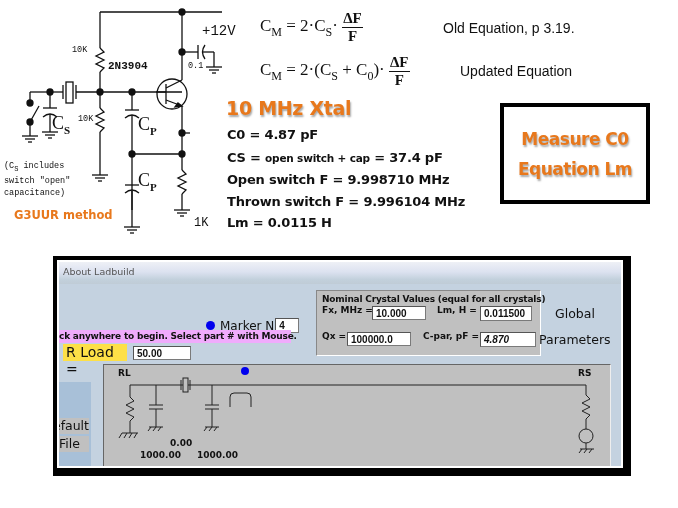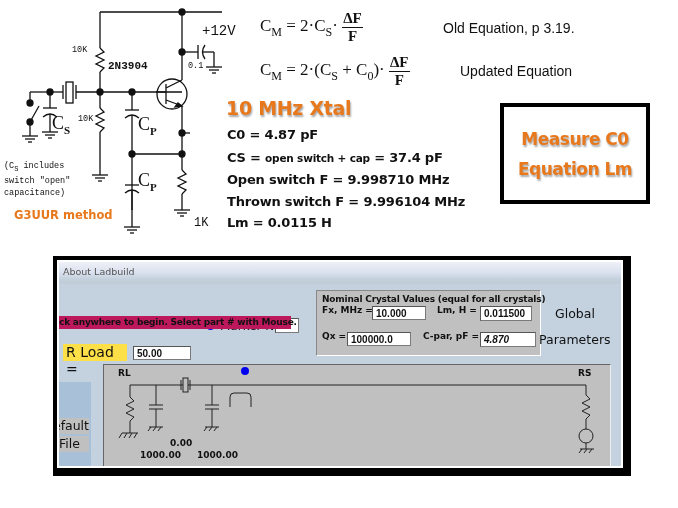--- a/index.html
+++ b/index.html
@@ -21,21 +21,21 @@
   .g3uur { position:absolute; left:14px; top:208px; font-family:"DejaVu Sans", sans-serif; font-weight:bold; font-size:11.5px; color:#e8781c; }
   
   .shot { position:absolute; left:53px; top:256px; width:578px; height:220px; background:#000; }
   .shot-inner { position:absolute; left:4px; top:4px; width:566px; height:208px; border:2px solid #fff; box-sizing:border-box; overflow:hidden; background:#c8d4e0; }
   .titlebar { position:absolute; left:0; top:0; right:0; height:22px; background:linear-gradient(#eef0f6 0%, #dce2f0 45%, #c2d0dc 80%, #c0ccd6 100%); }
   .titlebar span { position:absolute; left:4px; top:4px; font-size:9.5px; color:#555; font-family:"DejaVu Sans", sans-serif; }
   .form { position:absolute; left:0; top:22px; right:0; bottom:0; background:#c4d2e0; }
   .marker { position:absolute; left:147px; top:34px; font-size:12px; color:#111; font-family:"DejaVu Sans", sans-serif; display:flex; align-items:center; }
   .marker .dot { width:9px; height:9px; border-radius:50%; background:#0000ee; margin-right:5px; }
   .tb { background:#fff; border:1px solid #7a7a7a; border-top-color:#555; border-left-color:#555; box-sizing:border-box; font-size:10px; font-weight:bold; color:#111; padding:1px 2px 0 3px; font-family:"Liberation Sans", sans-serif; }
-  .cyan-msg { position:absolute; left:0; top:32px; width:232px; height:13px; background:#be185d; font-size:9px; font-weight:bold; color:#111; white-space:nowrap; line-height:13px; font-family:"DejaVu Sans", sans-serif; letter-spacing:-0.2px; }
+  .cyan-msg { position:absolute; left:0; top:46px; width:232px; height:13px; background:#f0abfc; font-size:9px; font-weight:bold; color:#111; white-space:nowrap; line-height:13px; font-family:"DejaVu Sans", sans-serif; letter-spacing:-0.2px; }
   .rload { position:absolute; left:4px; top:60px; width:64px; height:17px; background:#fde047; font-size:14px; color:#111; line-height:17px; padding-left:3px; box-sizing:border-box; font-family:"DejaVu Sans", sans-serif; }
   .nominal { position:absolute; left:257px; top:6px; width:225px; height:66px; background:#c0c0c0; border:1px solid #888; border-right-color:#fff; border-bottom-color:#fff; box-sizing:border-box; }
   .nominal .hdr { position:absolute; left:5px; top:3px; font-size:9px; font-weight:bold; color:#111; white-space:nowrap; font-family:"DejaVu Sans", sans-serif; letter-spacing:-0.2px; }
   .lbl { position:absolute; font-size:9px; font-weight:bold; color:#111; white-space:nowrap; font-family:"DejaVu Sans", sans-serif; }
   .global { position:absolute; font-size:12.5px; color:#111; font-family:"DejaVu Sans", sans-serif; }
   .left-tabs { position:absolute; left:0; top:120px; width:32px; height:100px; background:#a8c0d8; }
   .left-btn { position:absolute; left:0; width:30px; height:16px; background:#c0c0c0; font-size:12.5px; color:#111; line-height:16px; overflow:hidden; white-space:nowrap; direction:rtl; text-align:left; font-family:"DejaVu Sans", sans-serif; }
   .circuit { position:absolute; left:44px; top:100px; width:508px; height:112px; background:#c0c0c0; border:1px solid #666; border-right-color:#eee; box-sizing:border-box; }
   .ladbuild-label { position:absolute; left:250px; top:54px; font-family:"DejaVu Sans", sans-serif; font-weight:bold; font-size:15px; color:#f07d28; }
   .val { position:absolute; font-size:9px; font-weight:bold; color:#111; font-family:"DejaVu Sans", sans-serif; }

